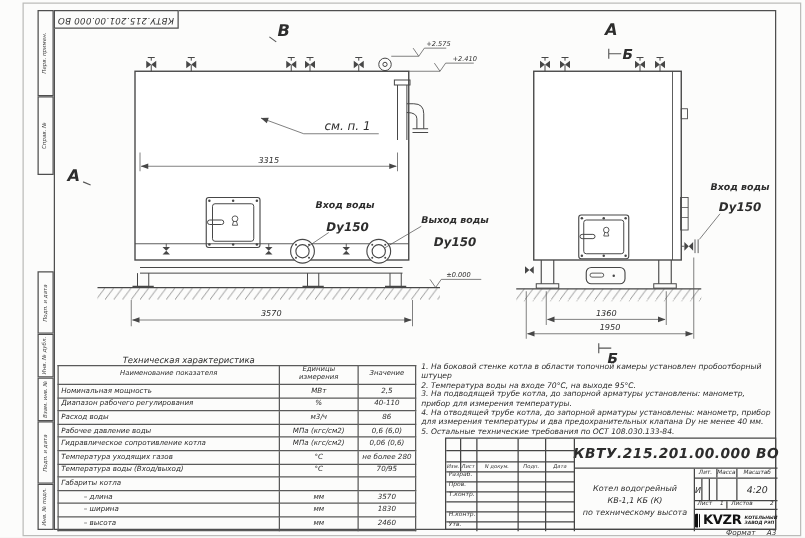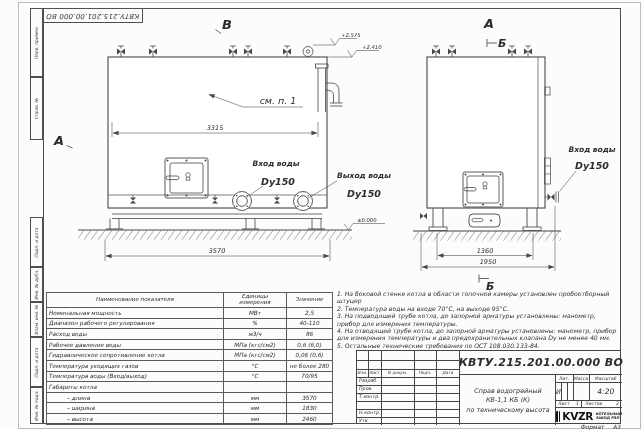--- a/index.html
+++ b/index.html
@@ -263,20 +263,21 @@
   <div class="fl" style="top:302px;height:35px">
       <span>Взам. инв. №</span>
     </div>
   <div class="fl" style="top:337px;height:50px">
       <span>Подп. и дата</span>
     </div>
   <div class="fl" style="top:387px;height:37px">
       <span>Инв. № подл.</span>
     </div>
 
+  <div class="ttl">Техническая характеристика</div>
   <table class="tech">
     <colgroup>
         <col style="width:177px">
         <col style="width:63px">
         <col style="width:46px">
       </colgroup>
     <tbody>
         <tr class="hd">
       <th>Наименование показателя</th>
       <th>Единицы измерения</th>
@@ -359,21 +360,21 @@
       <span class="c" style="left:79px;width:24px">Дата</span>
       <span class="r" style="top:26px">Разраб.</span>
       <span class="r" style="top:34px">Пров.</span>
       <span class="r" style="top:42px">Т.контр.</span>
       <span class="r" style="top:50px"></span>
       <span class="r" style="top:58px">Н.контр.</span>
       <span class="r" style="top:66px">Утв.</span>
     </div>
 
     <div class="nm">
-      <div>Справ водогрейный</div>
+      <div>Котел водогрейный</div>
       <div>КВ-1,1 КБ (К)</div>
       <div>по техническому высота</div>
     </div>
 
     <div class="rt">
       <div class="row1">
         <span class="w18">Лит.</span>
         <span class="w16">Масса</span>
         <span class="w33">Масштаб</span>
       </div>

